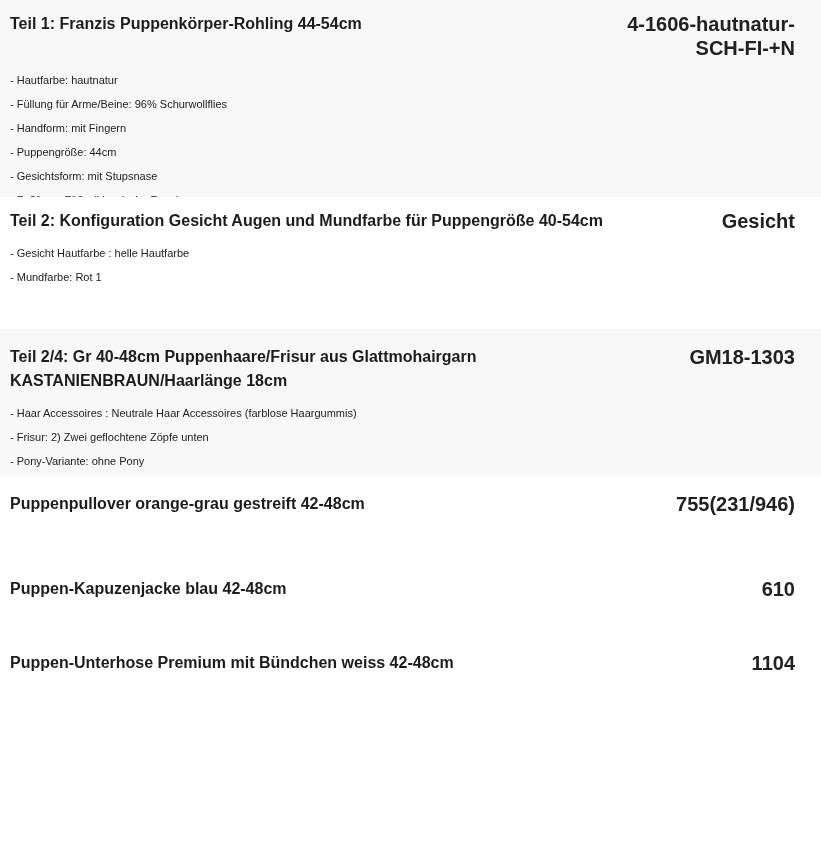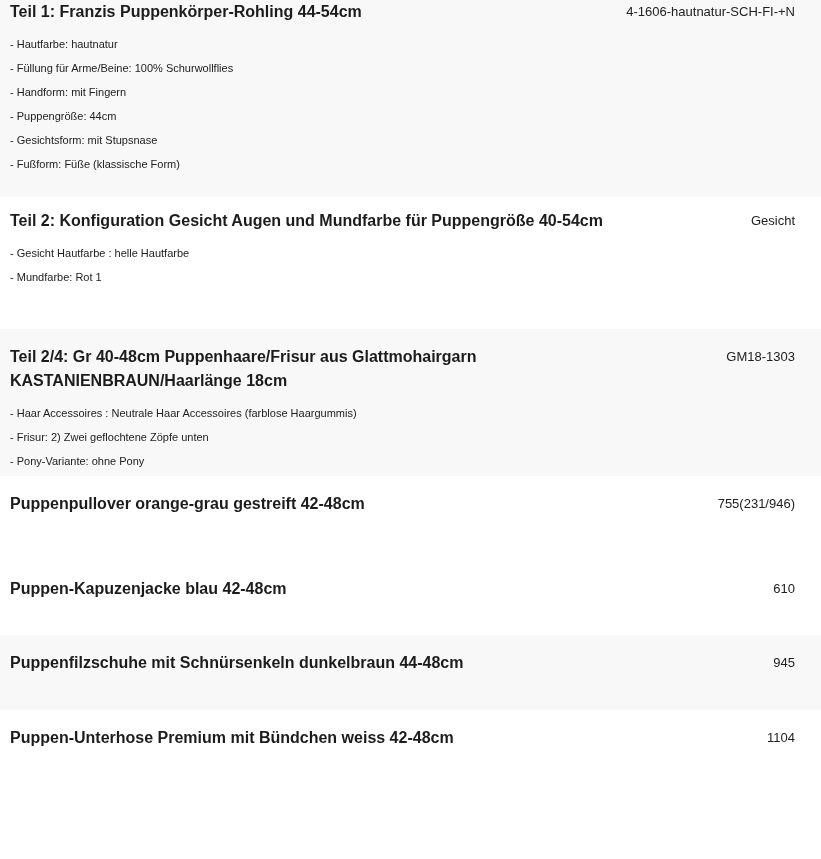--- a/index.html
+++ b/index.html
@@ -37,58 +37,58 @@
     margin:0;
     font-size:16px;
     font-weight:700;
     line-height:24px;
     color:var(--heading);
   }
   .ref{
     flex:0 0 170px;
     width:170px;
     text-align:right;
-    font-size:13px;
-    font-weight:400;
+    font-size:20px;
+    font-weight:700;
     line-height:24px;
     color:var(--text);
     word-wrap:break-word;
   }
   .options{
     list-style:none;
     margin:8px 0 0 0;
     padding:0;
     font-size:11px;
     line-height:24px;
     color:var(--text);
   }
   .options:empty{display:none;}
   
-  .s1{height:197px;}
+  .s1{height:197px;padding-top:12px;}
   .s2{height:132px;padding-top:12px;}
   .s3{height:147px;padding-top:16px;}
   .s4{height:91px; padding-top:16px;}
   .s5{height:86px; padding-top:16px;}
   .s6{height:68px; padding-top:10px;}
   .s7{height:75px; padding-top:16px;}
   .s8{height:63px; padding-top:16px;}
 </style>
 </head>
 <body>
 
 <div class="page">
 
   <section class="row stripe s1">
     <div class="head">
       <h2 class="title">Teil 1: Franzis Puppenkörper-Rohling 44-54cm</h2>
       <div class="ref">4-1606-hautnatur-SCH-FI-+N</div>
     </div>
     <ul class="options">
         <li>- Hautfarbe: hautnatur</li>
-        <li>- Füllung für Arme/Beine: 100% Schurwollflies</li>
+        <li>- Füllung für Arme/Beine: 96% Schurwollflies</li>
         <li>- Handform: mit Fingern</li>
         <li>- Puppengröße: 44cm</li>
         <li>- Gesichtsform: mit Stupsnase</li>
         <li>- Fußform: Füße (klassische Form)</li>
       </ul>
   </section>
 
   <section class="row s2">
     <div class="head">
       <h2 class="title">Teil 2: Konfiguration Gesicht Augen und Mundfarbe für Puppengröße 40-54cm</h2>
@@ -121,27 +121,20 @@
 
 
   <section class="row s6">
     <div class="head">
       <h2 class="title">Puppen-Kapuzenjacke blau 42-48cm</h2>
       <div class="ref">610</div>
     </div>
 
   </section>
 
-  <section class="row stripe s7">
-    <div class="head">
-      <h2 class="title">Puppenfilzschuhe mit Schnürsenkeln dunkelbraun 44-48cm</h2>
-      <div class="ref">945</div>
-    </div>
-
-  </section>
 
   <section class="row s8">
     <div class="head">
       <h2 class="title">Puppen-Unterhose Premium mit Bündchen weiss 42-48cm</h2>
       <div class="ref">1104</div>
     </div>
 
   </section>
 
 </div>

